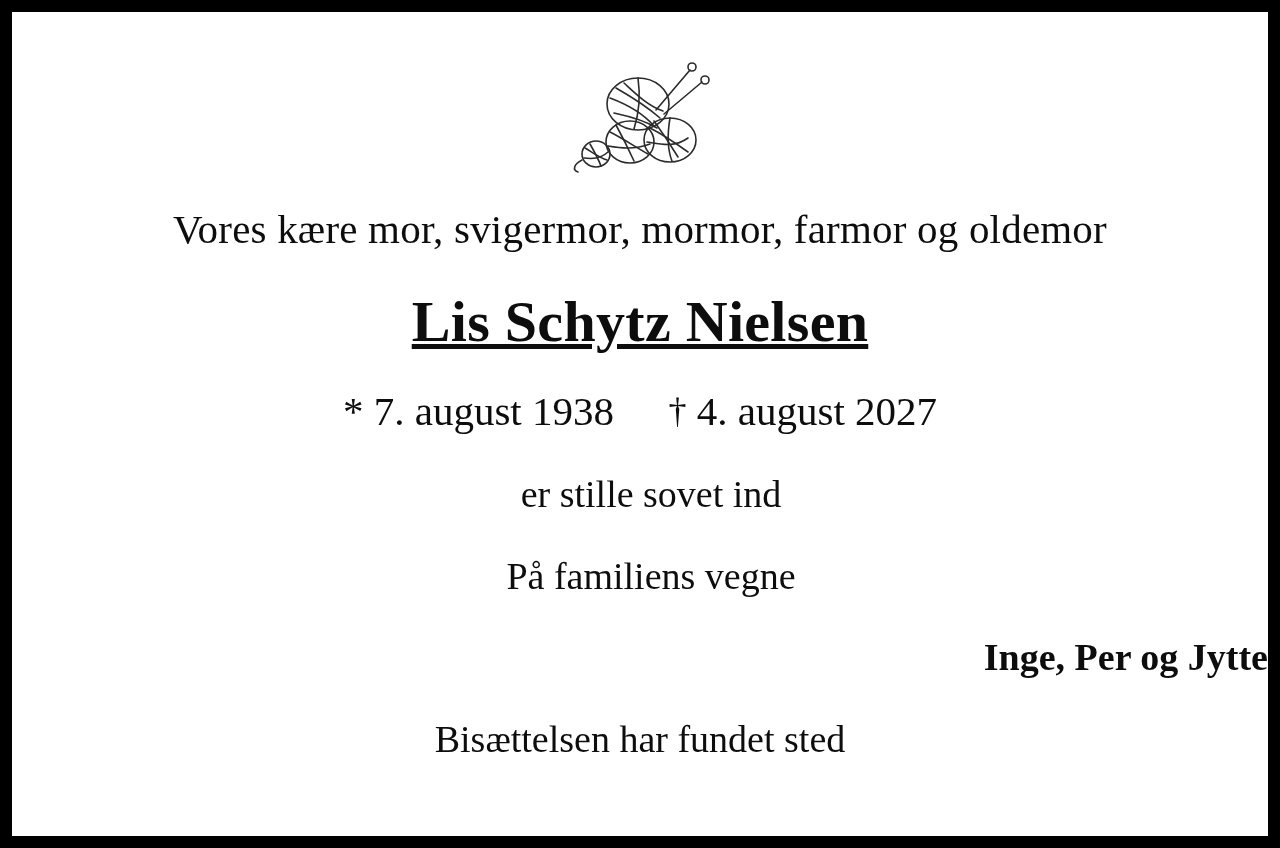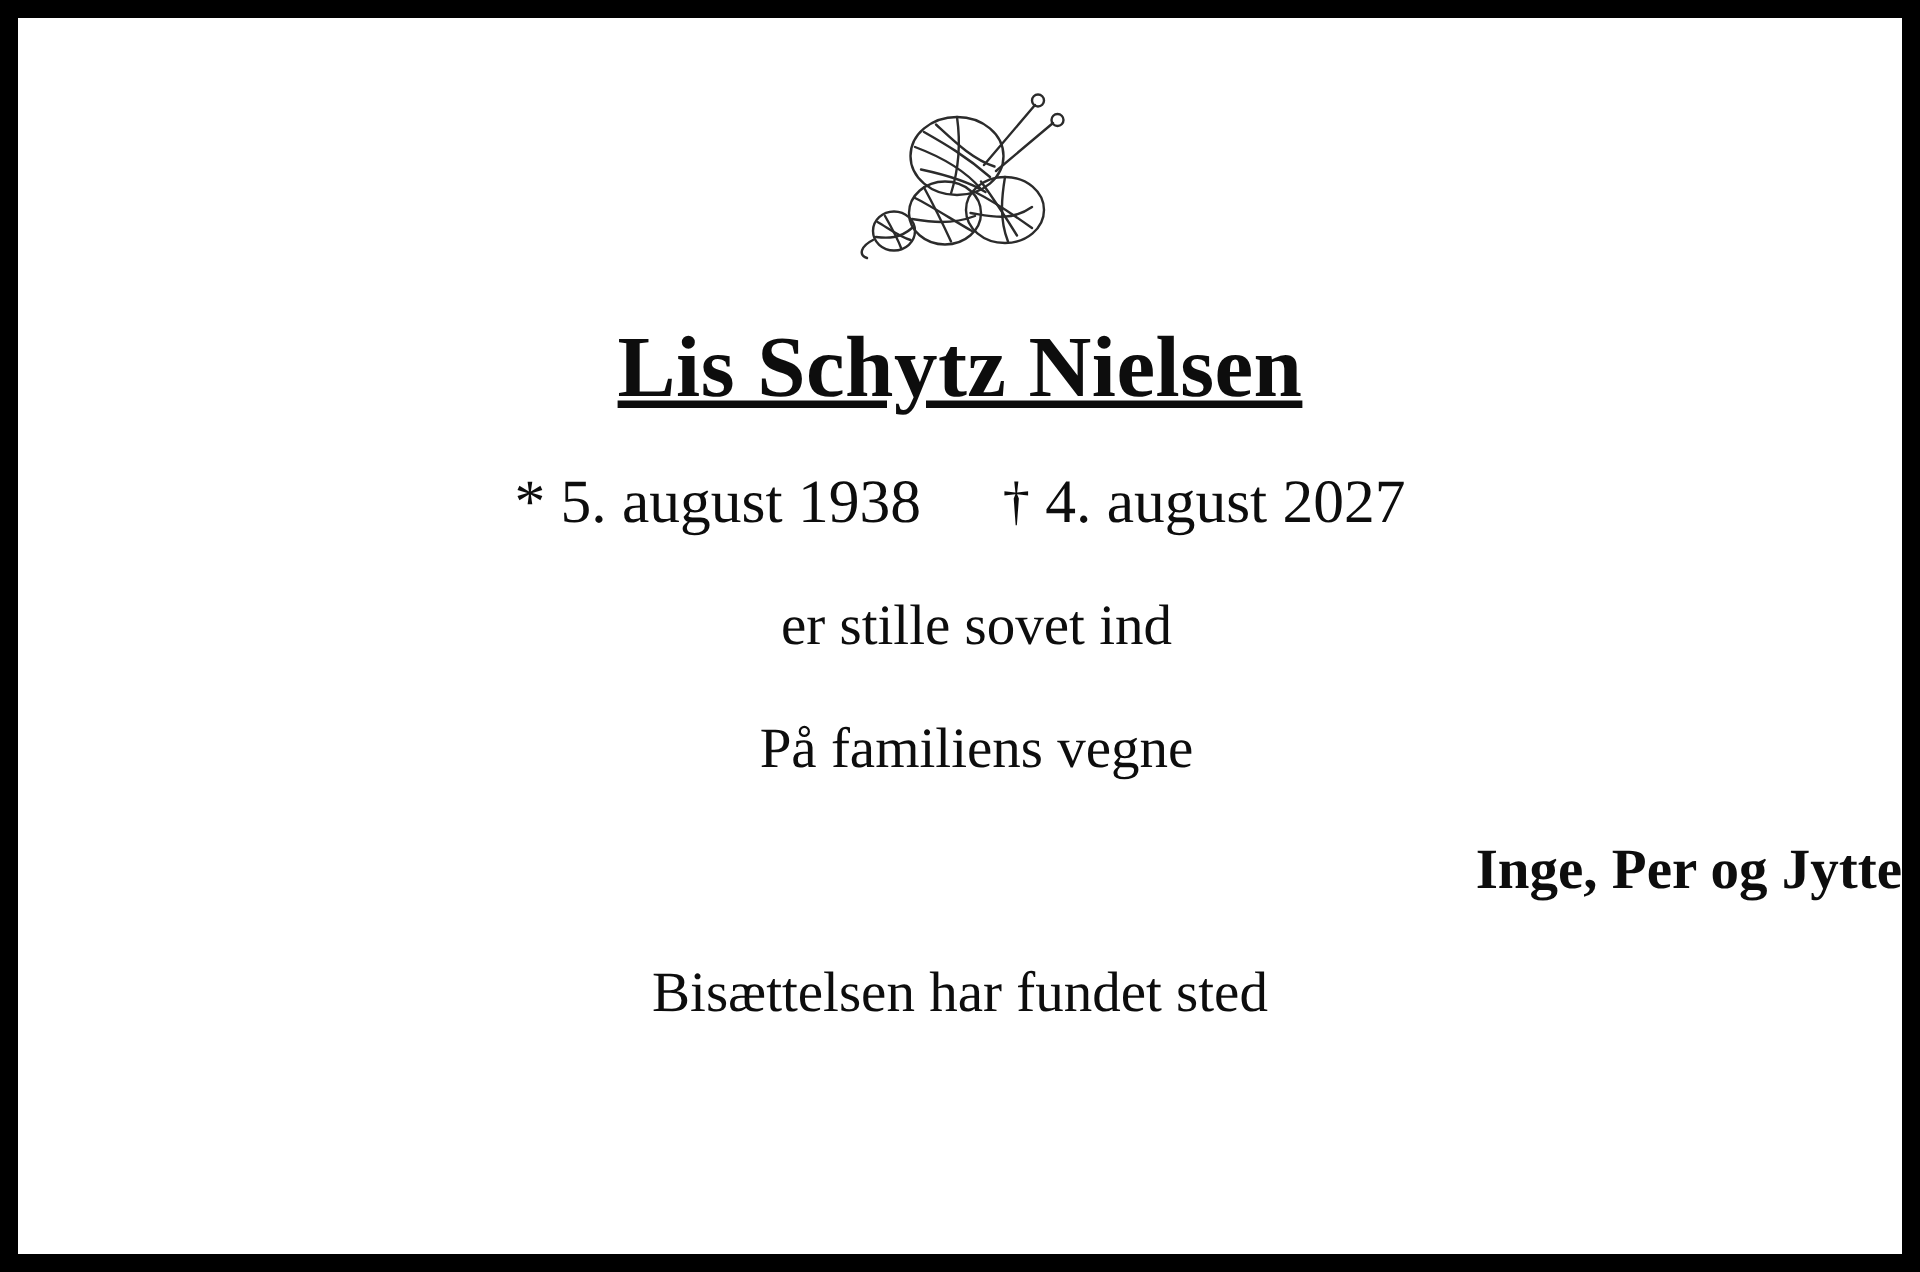--- a/index.html
+++ b/index.html
@@ -111,26 +111,27 @@
 
       <ellipse cx="36" cy="98" rx="14" ry="13"></ellipse>
       <path d="M25 92 C32 96, 40 102, 47 104"></path>
       <path d="M30 88 C34 95, 38 102, 41 110"></path>
       <path d="M24 102 C32 103, 40 103, 48 96"></path>
 
       <path d="M22 104 C14 108, 12 114, 18 116"></path>
     </g>
   </svg>
 
+  <div class="line intro-line">Vores kære mor, svigermor, mormor, farmor og oldemor</div>
 
   <div class="line name-line">Lis Schytz Nielsen</div>
 
   <div class="line dates-line">
     <span>*</span>
-    <span>5. august 1938</span>
+    <span>7. august 1938</span>
     <span class="date-sep"></span>
     <span class="dagger">†</span>
     <span>4. august 2027</span>
   </div>
 
   <div class="line body-line">er stille sovet ind</div>
 
   <div class="line body-line">På familiens vegne</div>
 
   <div class="line signature-line">Inge, Per og Jytte</div>

